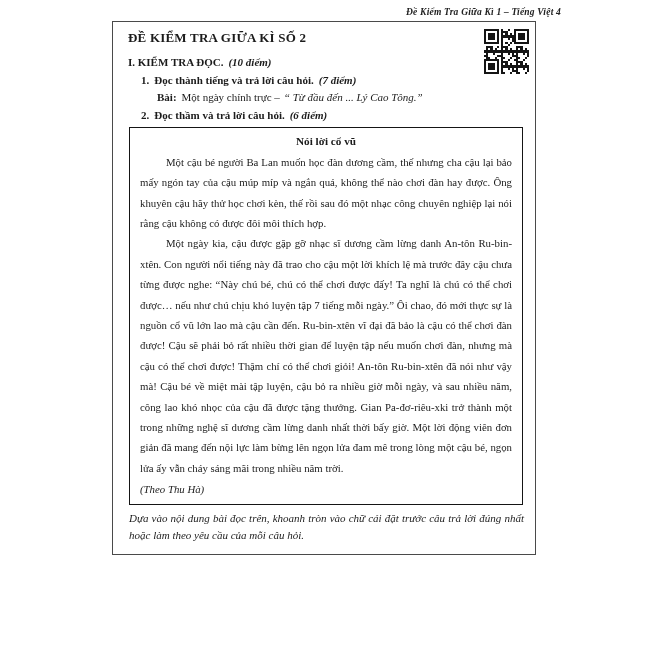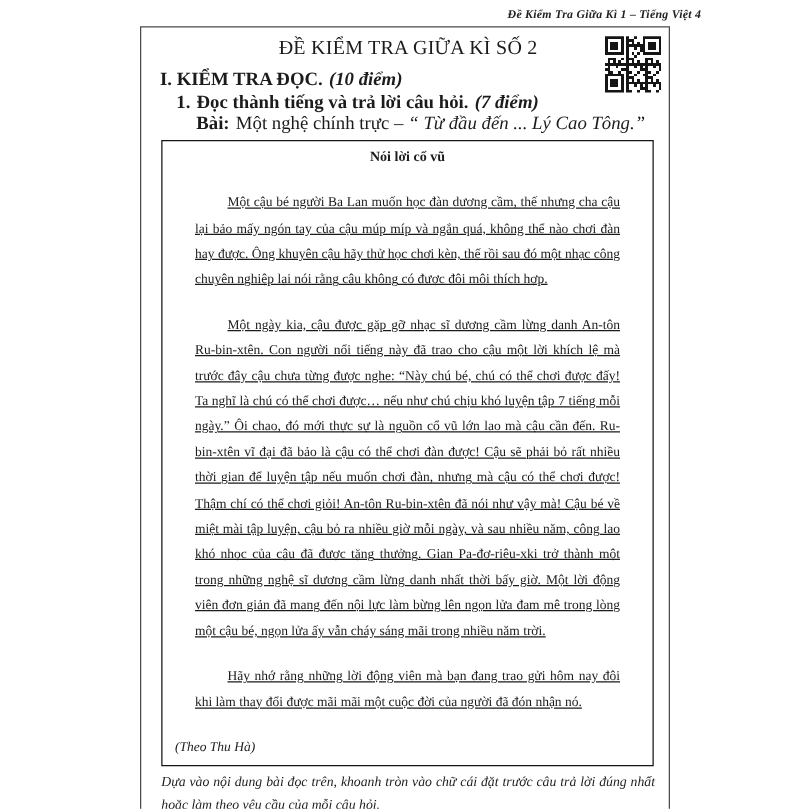--- a/index.html
+++ b/index.html
@@ -16,40 +16,40 @@
   }
   .exam-box{
     position:absolute;left:112px;top:21px;width:424px;
     border:1.2px solid #4a4a4a;box-sizing:border-box;
     padding:6px 10px 8px 15px;background:#fff;
   }
   .qr{
     position:absolute;top:7px;right:6px;width:45px;height:45px;
   }
   .exam-title{
-    text-align:center;font-weight:normal;font-size:16px;
+    font-weight:bold;font-size:13px;
     margin:2px 0 8px 0;letter-spacing:.2px;
   }
-  .line{font-size:15px;line-height:17.6px;white-space:nowrap;}
+  .line{font-size:11px;line-height:17.6px;white-space:nowrap;}
   .l0{margin-left:0;}
   .l1{margin-left:13px;}
   .l2{margin-left:29px;}
   .l3{margin-left:43px;}
   .b{font-weight:bold;}
   .i{font-style:italic;}
   .bi{font-weight:bold;font-style:italic;}
   .lbl{margin-right:5px;}
   .gap-left{margin-left:4px;text-align:center;}
   .passage-box{
     margin:3px 2px 5px 1px;border:1.6px solid #151515;
     padding:2px 10px 4px 10px;
     font-size:10.8px;line-height:20.4px;text-align:justify;
   }
   .passage-title{text-align:center;font-weight:bold;font-size:11.2px;margin:1px 0 0 0;}
-  .para{margin:16px;text-indent:26px;text-decoration:underline;}
+  .para{margin:0;text-indent:26px;}
   .attribution{text-align:left;font-weight:normal;font-style:italic;margin-top:1px;}
   .instruction{
     font-size:11px;line-height:17.4px;font-style:italic;
     text-align:justify;margin:2px 1px 1px 1px;
   }
 </style>
 </head>
 <body>
 
 <div class="page-header">Đề Kiểm Tra Giữa Kì 1 – Tiếng Việt 4</div>
@@ -302,28 +302,30 @@
 
   <div class="line l0">
     <span class="b lbl">I. KIỂM TRA ĐỌC.</span><span class="bi">(10 điểm)</span>
   </div>
 
   <div class="line l1">
     <span class="b lbl">1.</span><span class="b lbl">Đọc thành tiếng và trả lời câu hỏi.</span><span class="bi">(7 điểm)</span>
   </div>
 
   <div class="line l2">
-    <span class="b lbl">Bài:</span><span>Một nghệ chính trực –</span><span class="i gap-left">“ Từ đầu đến ... Lý Cao Tông.”</span>
-  </div>
-
-
+    <span class="b lbl">Bài:</span><span>Một ngày chính trực –</span><span class="i gap-left">“ Từ đầu đến ... Lý Cao Tông.”</span>
+  </div>
+
+
+  <div class="line l1">
+    <span class="b lbl">2.</span><span class="b lbl">Đọc thầm và trả lời câu hỏi.</span><span class="bi">(6 điểm)</span>
+  </div>
 
   <div class="passage-box">
     <div class="passage-title">Nói lời cổ vũ</div>
     <p class="para">Một cậu bé người Ba Lan muốn học đàn dương cầm, thế nhưng cha cậu lại bảo mấy ngón tay của cậu múp míp và ngắn quá, không thể nào chơi đàn hay được. Ông khuyên cậu hãy thử học chơi kèn, thế rồi sau đó một nhạc công chuyên nghiệp lại nói rằng cậu không có được đôi môi thích hợp.</p>
     <p class="para">Một ngày kia, cậu được gặp gỡ nhạc sĩ dương cầm lừng danh An-tôn Ru-bin-xtên. Con người nổi tiếng này đã trao cho cậu một lời khích lệ mà trước đây cậu chưa từng được nghe: “Này chú bé, chú có thể chơi được đấy! Ta nghĩ là chú có thể chơi được… nếu như chú chịu khó luyện tập 7 tiếng mỗi ngày.” Ôi chao, đó mới thực sự là nguồn cổ vũ lớn lao mà cậu cần đến. Ru-bin-xtên vĩ đại đã bảo là cậu có thể chơi đàn được! Cậu sẽ phải bỏ rất nhiều thời gian để luyện tập nếu muốn chơi đàn, nhưng mà cậu có thể chơi được! Thậm chí có thể chơi giỏi! An-tôn Ru-bin-xtên đã nói như vậy mà! Cậu bé về miệt mài tập luyện, cậu bỏ ra nhiều giờ mỗi ngày, và sau nhiều năm, công lao khó nhọc của cậu đã được tặng thưởng. Gian Pa-đơ-riêu-xki trở thành một trong những nghệ sĩ dương cầm lừng danh nhất thời bấy giờ. Một lời động viên đơn giản đã mang đến nội lực làm bừng lên ngọn lửa đam mê trong lòng một cậu bé, ngọn lửa ấy vẫn cháy sáng mãi trong nhiều năm trời.</p>
-    <p class="para">Hãy nhớ rằng những lời động viên mà bạn đang trao gửi hôm nay đôi khi làm thay đổi được mãi mãi một cuộc đời của người đã đón nhận nó.</p>
     <div class="attribution">(Theo Thu Hà)</div>
   </div>
 
   <div class="instruction">Dựa vào nội dung bài đọc trên, khoanh tròn vào chữ cái đặt trước câu trả lời đúng nhất hoặc làm theo yêu cầu của mỗi câu hỏi.</div>
 
 </div>
 
 </body></html>

